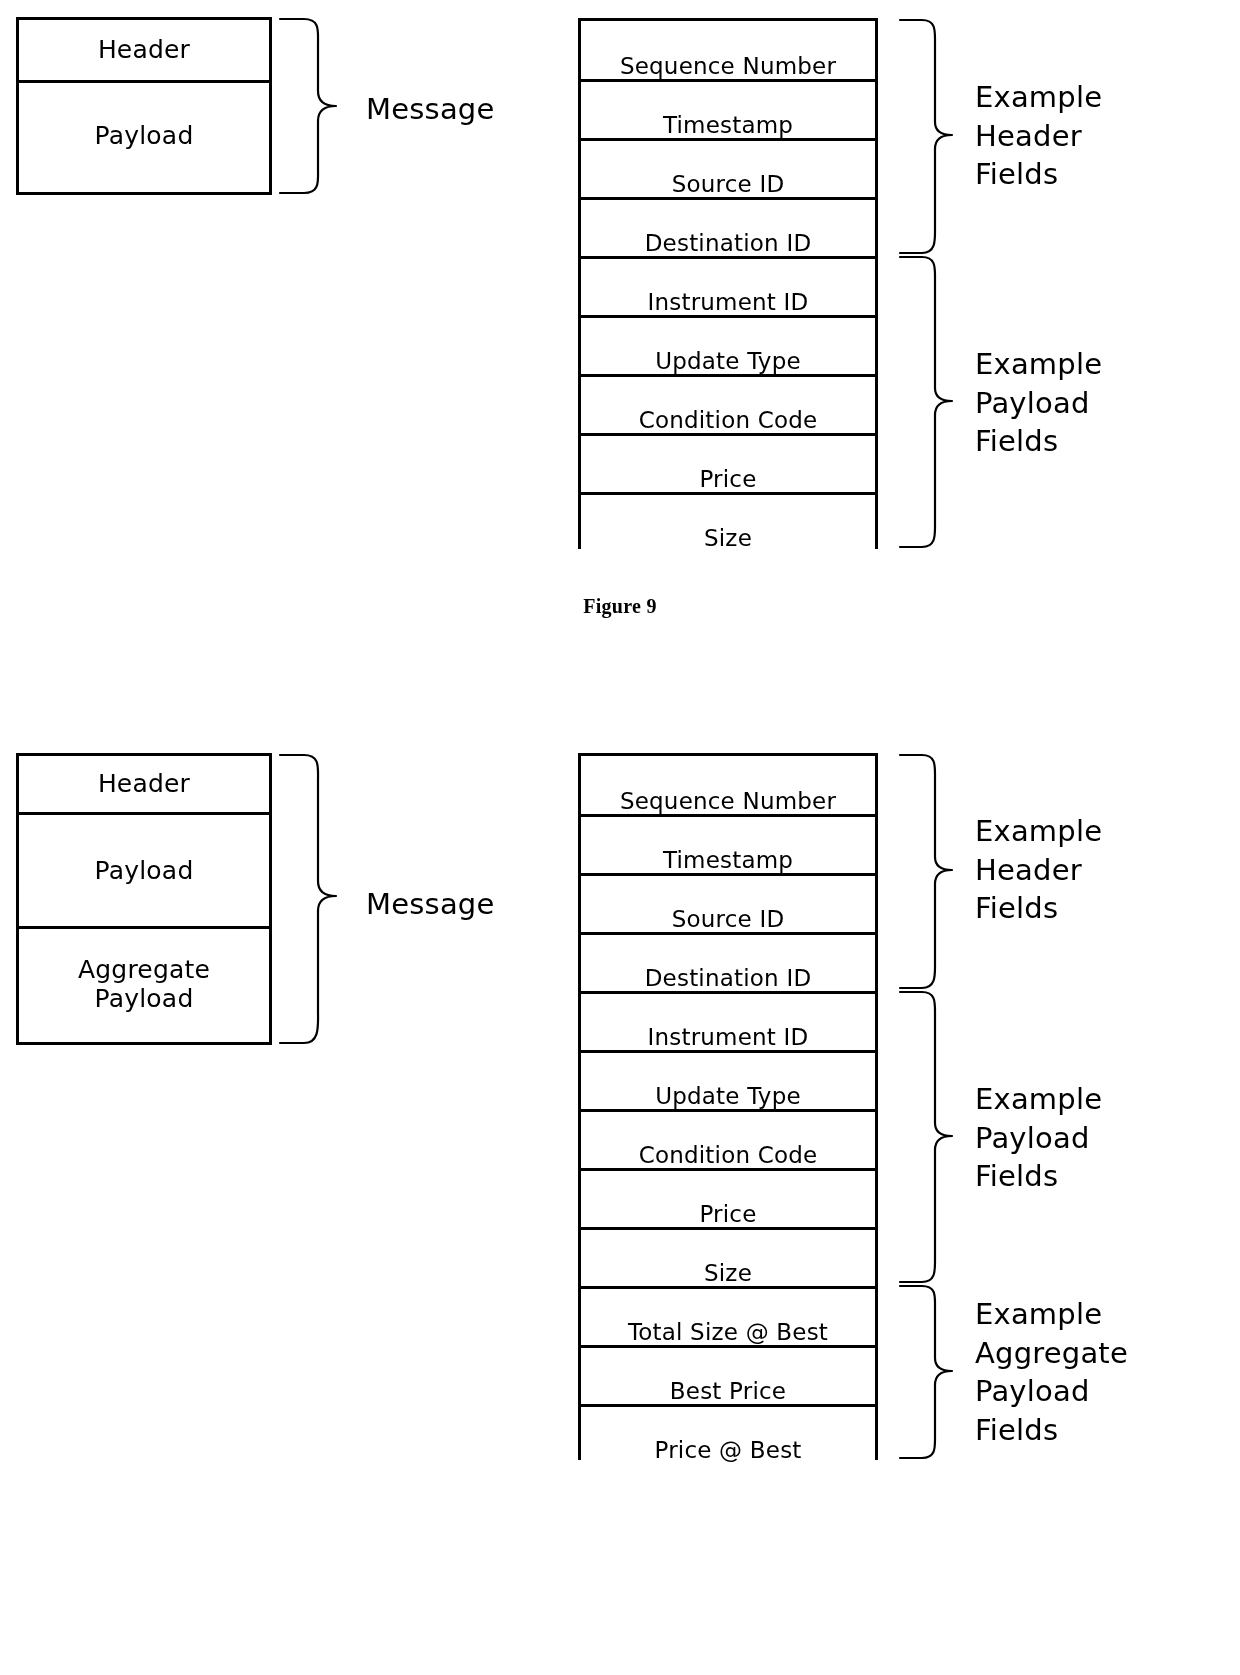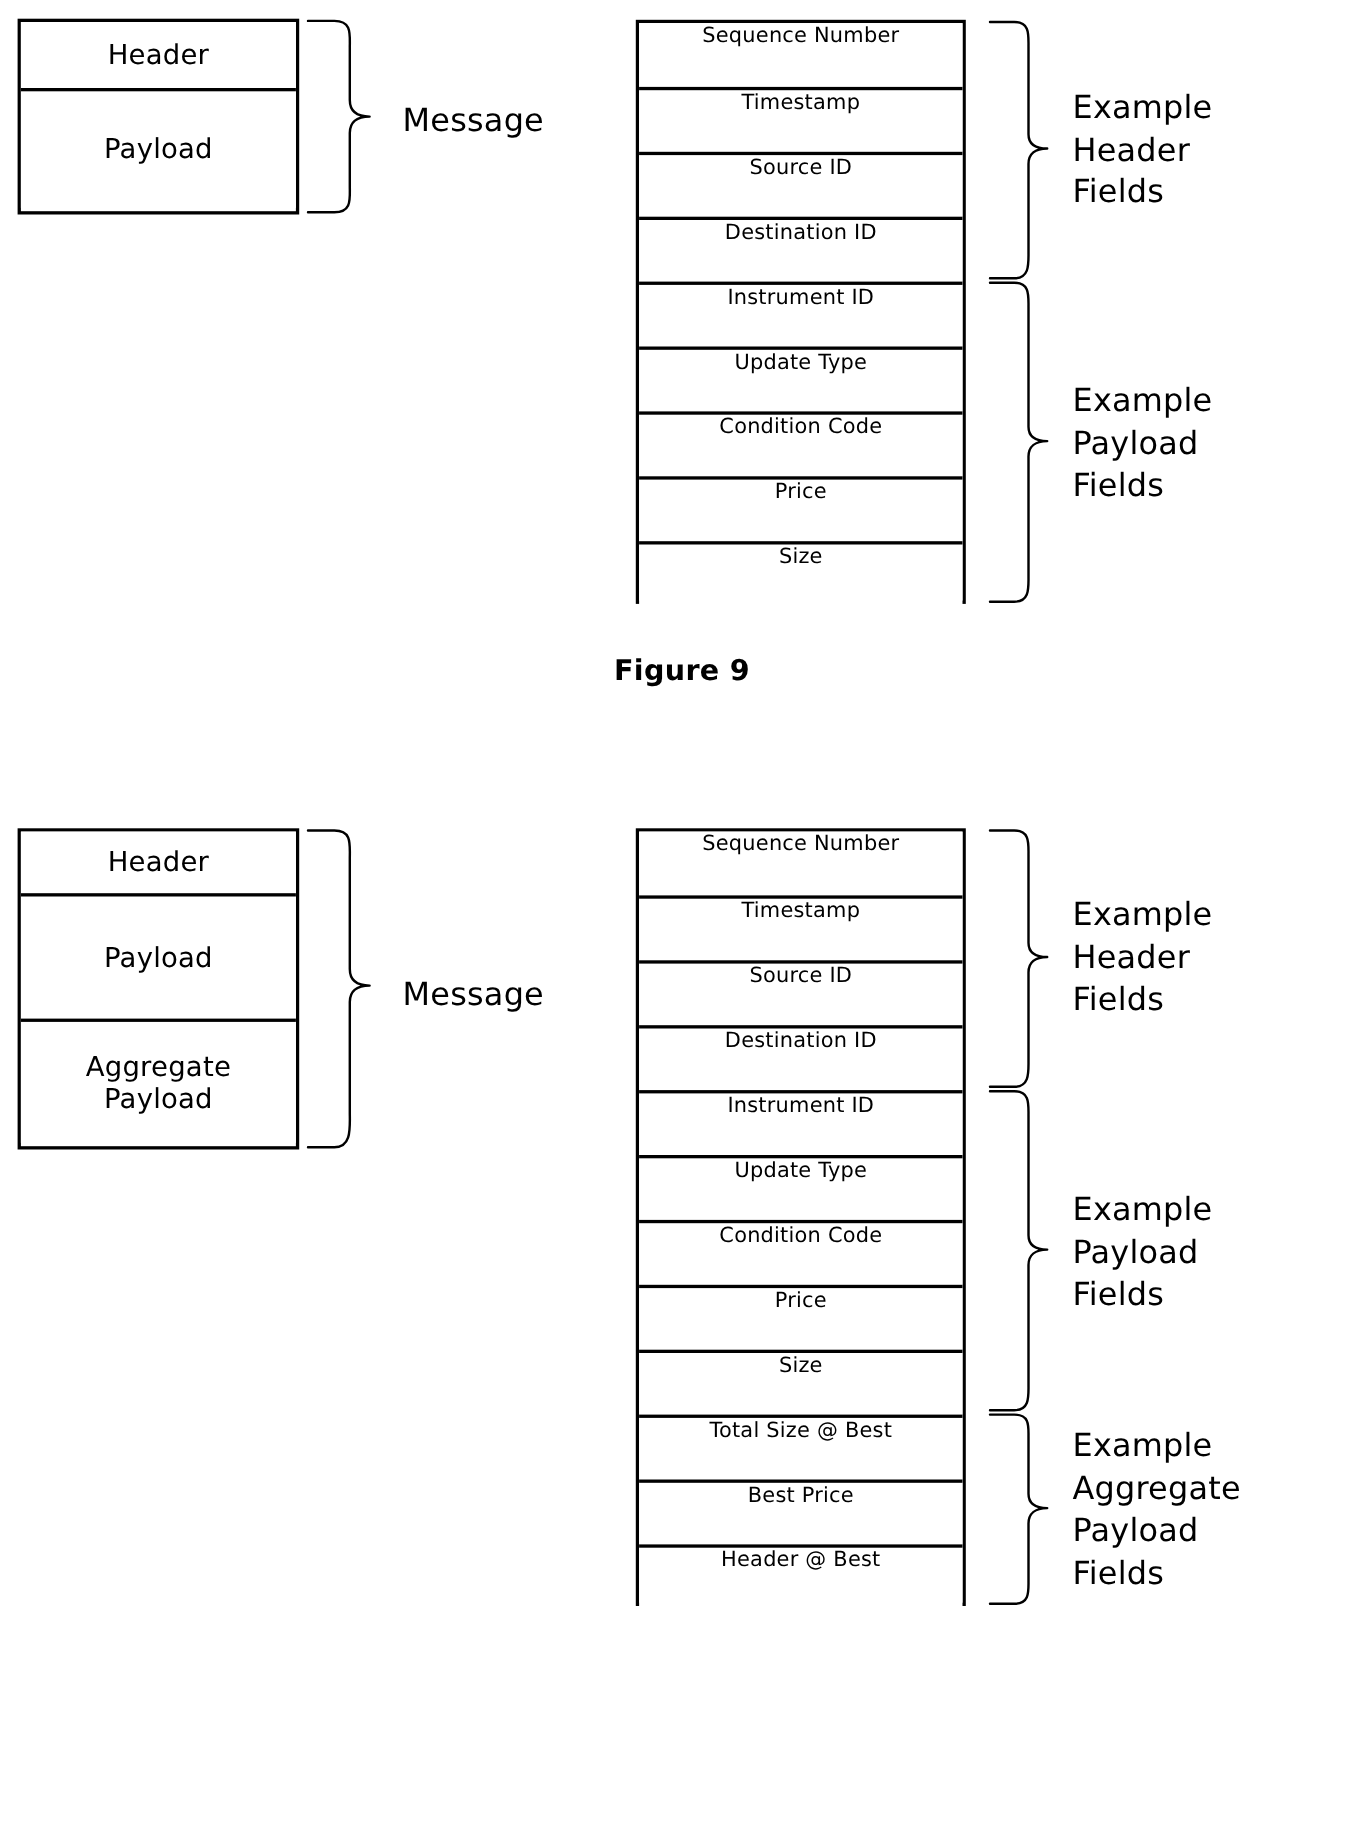--- a/index.html
+++ b/index.html
@@ -46,24 +46,24 @@
   
   .ftable {
     position: absolute;
     box-sizing: border-box;
     border: 3px solid #000;
     background: #fff;
   }
   .frow {
     box-sizing: border-box;
     display: flex;
-    align-items: flex-start;
+    align-items: flex-end;
     justify-content: center;
     text-align: center;
-    font-size: 19px;
+    font-size: 23px;
     letter-spacing: 0.2px;
     background: #fff;
   }
   .frow + .frow {
     border-top: 3px solid #000;
   }
 
   
   .brace {
     position: absolute;
@@ -85,23 +85,24 @@
     text-align: center;
     letter-spacing: 0.2px;
     white-space: pre-line;
   }
 
   
   .caption {
     position: absolute;
     width: 1240px;
     text-align: center;
-    font-size: 26px;
+    font-size: 20px;
     font-weight: bold;
     letter-spacing: 0.3px;
+    font-family: Liberation Serif, serif;
   }
 </style>
 </head>
 <body>
 
 <div class="fig" style="top:0;height:670px;">
 
   <div class="stack" style="left:16px; top:17px; width:256px; height:178px;">
     <div class="stack-row" style="height:60px;">
       <span>Header</span>
@@ -211,21 +212,21 @@
     <div class="frow" style="height:59px;">
       <span>Size</span>
     </div>
     <div class="frow" style="height:59px;">
       <span>Total Size @ Best</span>
     </div>
     <div class="frow" style="height:59px;">
       <span>Best Price</span>
     </div>
     <div class="frow" style="height:59px;">
-      <span>Header @ Best</span>
+      <span>Price @ Best</span>
     </div>
   </div>
 
   <svg class="brace" style="left:898px; top:753px;" width="75" height="237" viewBox="0 0 75 237">
     <path d="M 2,2 L 24,2 C 38,2 37,13 37,24 L 37,104 C 37,113 43,117 54,117 C 43,117 37,122 37,131 L 37,211 C 37,222 38,235 24,235 L 2,235"></path>
   </svg>
   <div class="brace-label" style="left:975px; top:812px; width:250px; text-align:left;">Example
 Header
 Fields</div>
 

